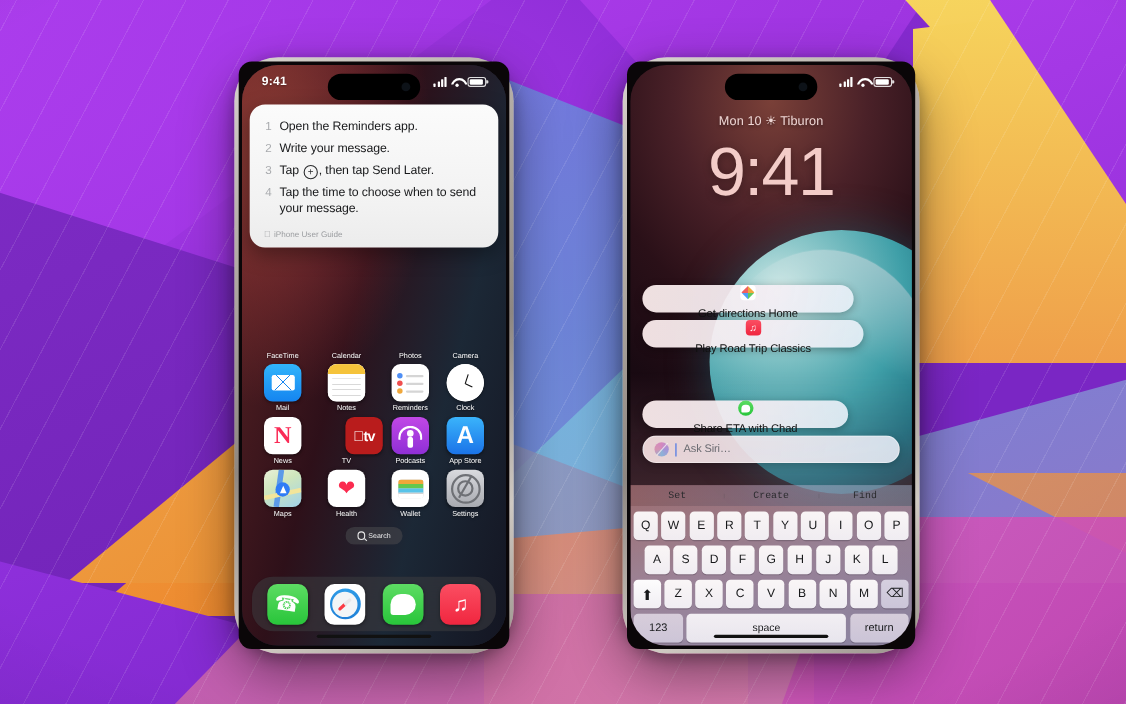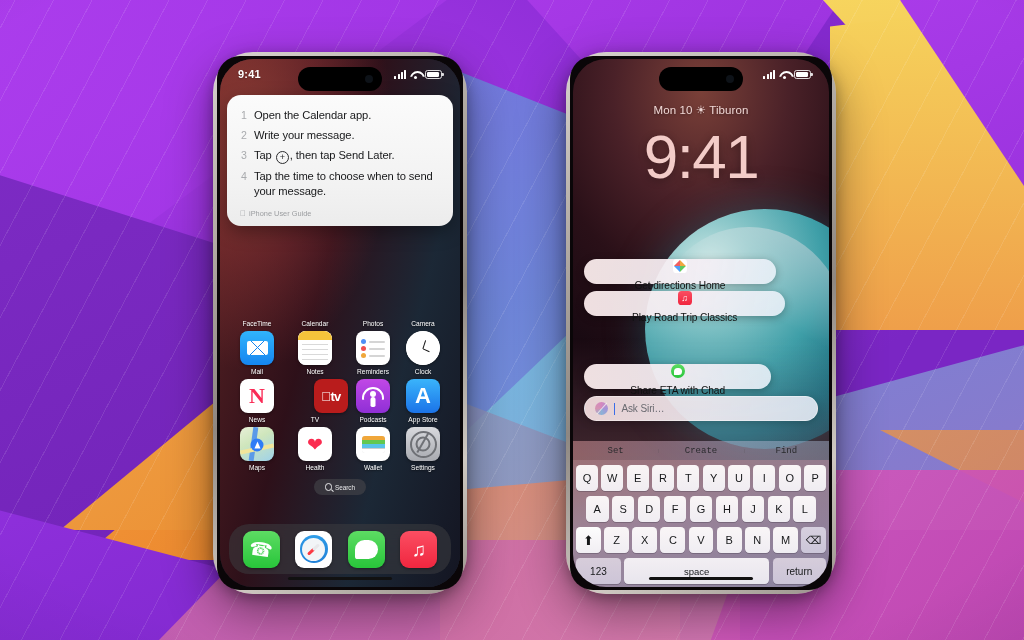--- a/index.html
+++ b/index.html
@@ -132,21 +132,21 @@
 
   
   .phone{
     position:absolute;border-radius:40px;
     background:linear-gradient(150deg,#d8d4cf 0%,#b9b2ab 22%,#8e8781 55%,#cfc9c2 80%,#9a938c 100%);
     padding:4px;
     box-shadow:0 18px 48px rgba(0,0,0,.42), 0 4px 14px rgba(0,0,0,.3);
   }
   .phone-inner{
     position:relative;width:100%;height:100%;
-    border-radius:23px;background:#0a0608;padding:3px;box-sizing:border-box;
+    border-radius:12px;background:#0a0608;padding:3px;box-sizing:border-box;
   }
   .screen{
     position:relative;width:100%;height:100%;
     border-radius:33px;overflow:hidden;background:#150a10;
   }
 
   #phone-left{left:213px;top:52px;width:246px;height:534px;}
   #phone-right{left:566px;top:52px;width:262px;height:534px;}
 
   
@@ -482,21 +482,21 @@
       </div>
 
       <div class="dynamic-island">
         <div class="di-lens"></div>
       </div>
 
       <div class="siri-card">
 
         <div class="step">
           <div class="step-num">1</div>
-          <div class="step-txt">Open the Calendar app.</div>
+          <div class="step-txt">Open the Reminders app.</div>
         </div>
         <div class="step">
           <div class="step-num">2</div>
           <div class="step-txt">Write your message.</div>
         </div>
         <div class="step">
           <div class="step-num">3</div>
           <div class="step-txt"><span>Tap </span><span class="plus-glyph">+</span><span>, then tap Send Later.</span></div>
         </div>
         <div class="step">

